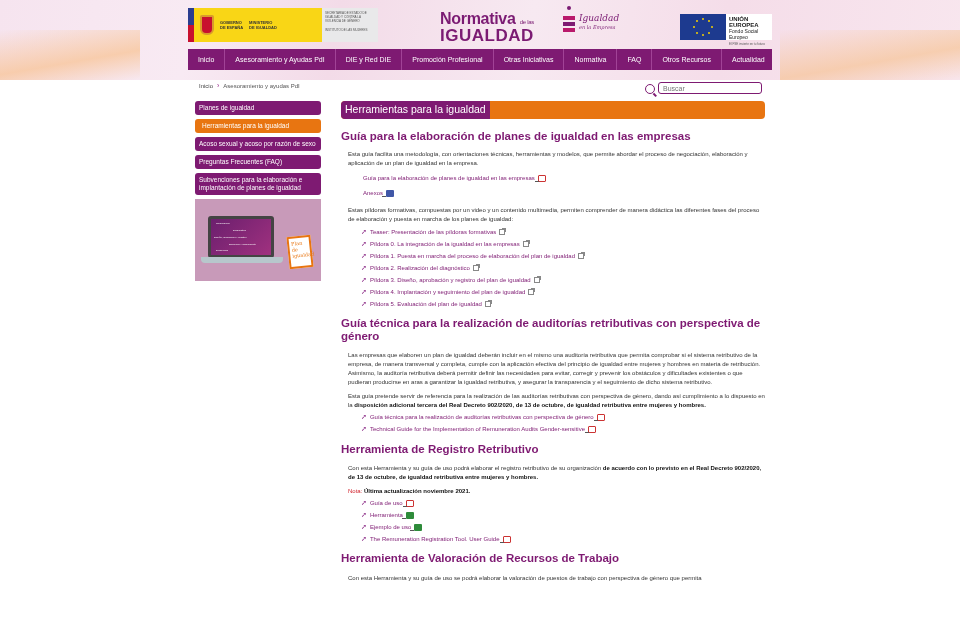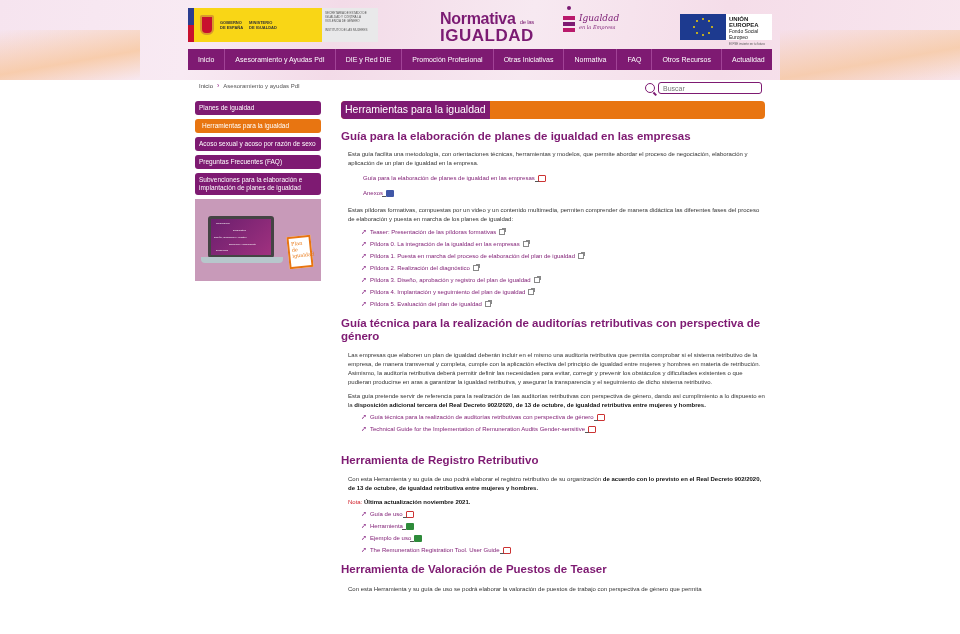--- a/index.html
+++ b/index.html
@@ -61,21 +61,21 @@
   .nav-item {
     font-size: 7px; color: #ffffff; height: 21px; display: flex; align-items: center;
     padding: 0 10px; border-right: 1px solid #a14396; white-space: nowrap;
   }
   .nav-item:last-child { border-right: none; }
 
   
   .crumb { position: absolute; left: 199px; top: 82px; font-size: 6px; color: #444; display: flex; gap: 4px; align-items: center; }
   .crumb .sep { color: #9b2a8d; font-size: 7px; }
   .crumb .cur { color: #555; }
-  .search { position: absolute; left: 645px; top: 82px; display: flex; align-items: center; gap: 3px; }
+  .search { position: absolute; left: 645px; top: 82px; display: flex; align-items: flex-end; gap: 3px; }
   .search .mag { width: 10px; height: 10px; border: 1.5px solid #7e1a72; border-radius: 50%; position: relative; }
   .search .mag::after { content: ""; position: absolute; width: 4px; height: 1.5px; background: #7e1a72; right: -3px; bottom: -2px; transform: rotate(45deg); }
   .search input {
     width: 104px; height: 12px; border: 1px solid #7e1a72; border-radius: 3px; font-size: 7px; padding: 0 4px;
     font-family: "Liberation Sans", sans-serif; color: #555;
   }
 
   
   .side { position: absolute; left: 195px; top: 101px; width: 126px; }
   .side-item {
@@ -277,21 +277,21 @@
         <span>Guía técnica para la realización de auditorías retributivas con perspectiva de género</span>
         <span class="pdf"></span>
       </div>
     <div class="link">
         <span class="arr">➚</span>
         <span>Technical Guide for the Implementation of Remuneration Audits Gender-sensitive</span>
         <span class="pdf"></span>
       </div>
   </div>
 
-  <h2 style="margin-top:19px">Herramienta de Registro Retributivo</h2>
+  <h2 style="margin-top:8px">Herramienta de Registro Retributivo</h2>
   <p class="p" style="margin-top:8px"><span>Con esta Herramienta y su guía de uso podrá elaborar el registro retributivo de su organización </span><b>de acuerdo con lo previsto en el Real Decreto 902/2020, de 13 de octubre, de igualdad retributiva entre mujeres y hombres.</b></p>
   <p class="p" style="margin-top:5px"><span class="red">Nota:</span> <b>Última actualización noviembre 2021.</b></p>
   <div style="margin-top:1px">
     <div class="link">
         <span class="arr">➚</span>
         <span>Guía de uso</span>
         <span class="pdf"></span>
       </div>
     <div class="link">
         <span class="arr">➚</span>
@@ -303,15 +303,15 @@
         <span>Ejemplo de uso</span>
         <span class="xls"></span>
       </div>
     <div class="link">
         <span class="arr">➚</span>
         <span>The Remuneration Registration Tool. User Guide</span>
         <span class="pdf"></span>
       </div>
   </div>
 
-  <h2 style="margin-top:7px">Herramienta de Valoración de Puestos de Teaser</h2>
+  <h2 style="margin-top:7px">Herramienta de Valoración de Recursos de Trabajo</h2>
   <p class="p" style="margin-top:9px">Con esta Herramienta y su guía de uso se podrá elaborar la valoración de puestos de trabajo con perspectiva de género que permita</p>
 </main>
 
 </body></html>

